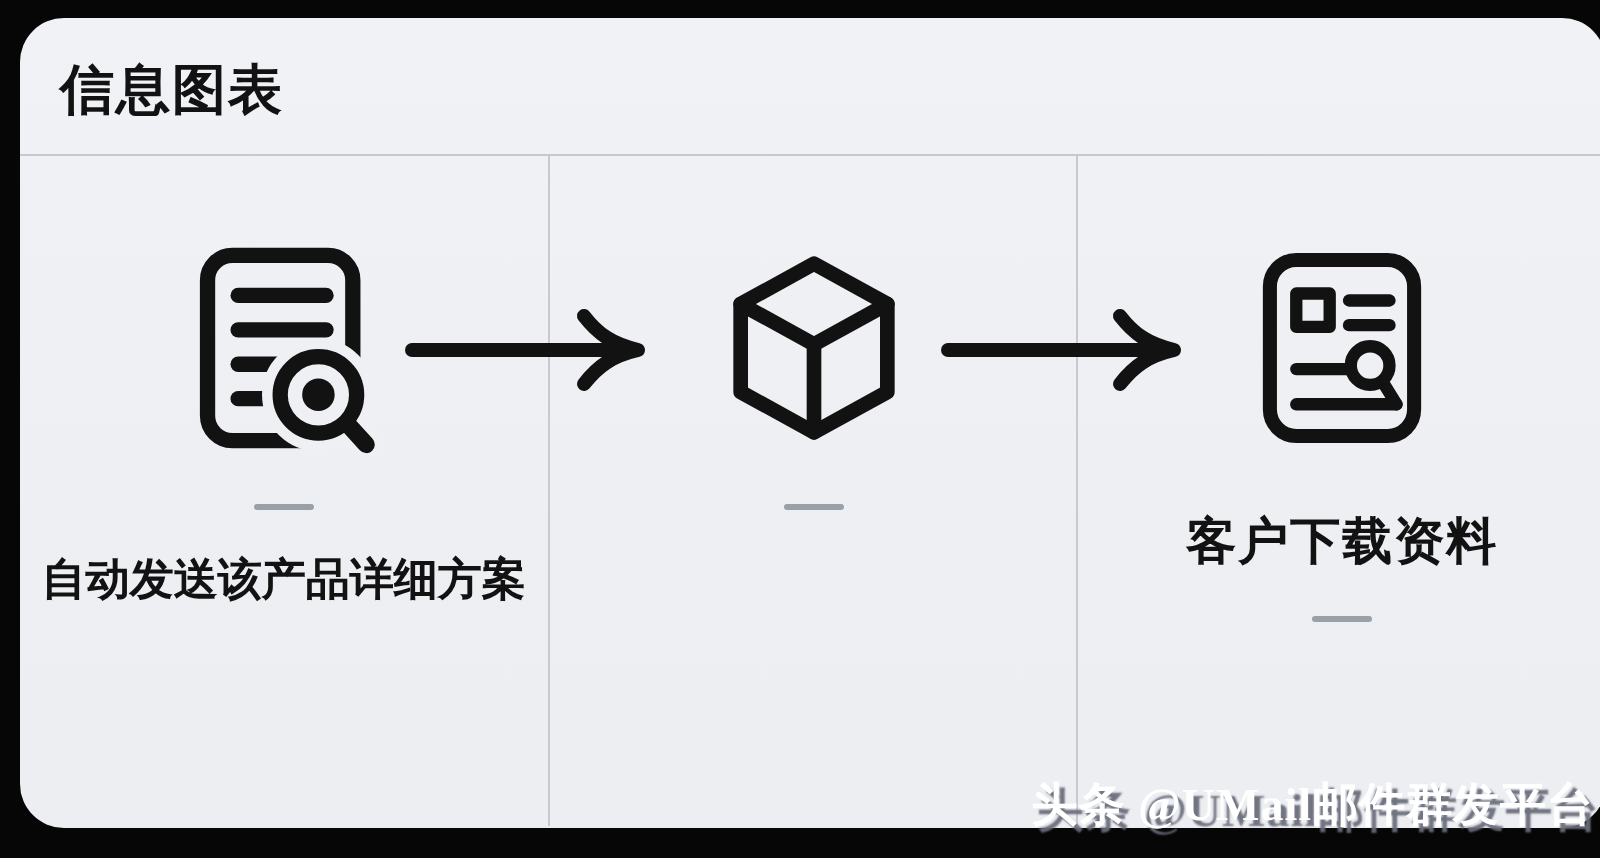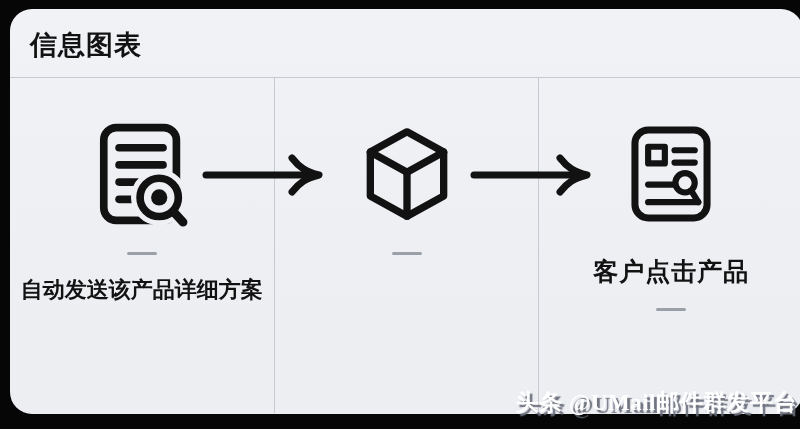--- a/index.html
+++ b/index.html
@@ -119,21 +119,21 @@
             <rect class="ic" x="9" y="8" width="82" height="100" rx="15" stroke-width="8"></rect>
             <rect class="ic" x="24" y="27" width="19" height="19" stroke-width="7"></rect>
             <line class="ic" x1="54" y1="31" x2="77" y2="31" stroke-width="7"></line>
             <line class="ic" x1="54" y1="45" x2="77" y2="45" stroke-width="7"></line>
             <line class="ic" x1="24" y1="70" x2="55" y2="70" stroke-width="7"></line>
             <circle class="ic" cx="66" cy="68" r="11" stroke-width="7"></circle>
             <line class="ic" x1="73" y1="77" x2="81" y2="90" stroke-width="7"></line>
             <line class="ic" x1="24" y1="90" x2="81" y2="90" stroke-width="7"></line>
           </svg>
         </div>
-        <div class="step-title">客户点击产品</div>
+        <div class="step-title">客户下载资料</div>
         <div class="dash"></div>
       </div>
 
     </div>
 
     <svg class="arrow arrow-1" viewBox="0 0 124 44">
       <path class="ic" d="M4 22 H108" stroke-width="7"></path>
       <path class="ic" d="M90 5 C97 14 104 19 117 22 C104 25 97 30 90 39" stroke-width="7"></path>
     </svg>
     <svg class="arrow arrow-2" viewBox="0 0 124 44">

